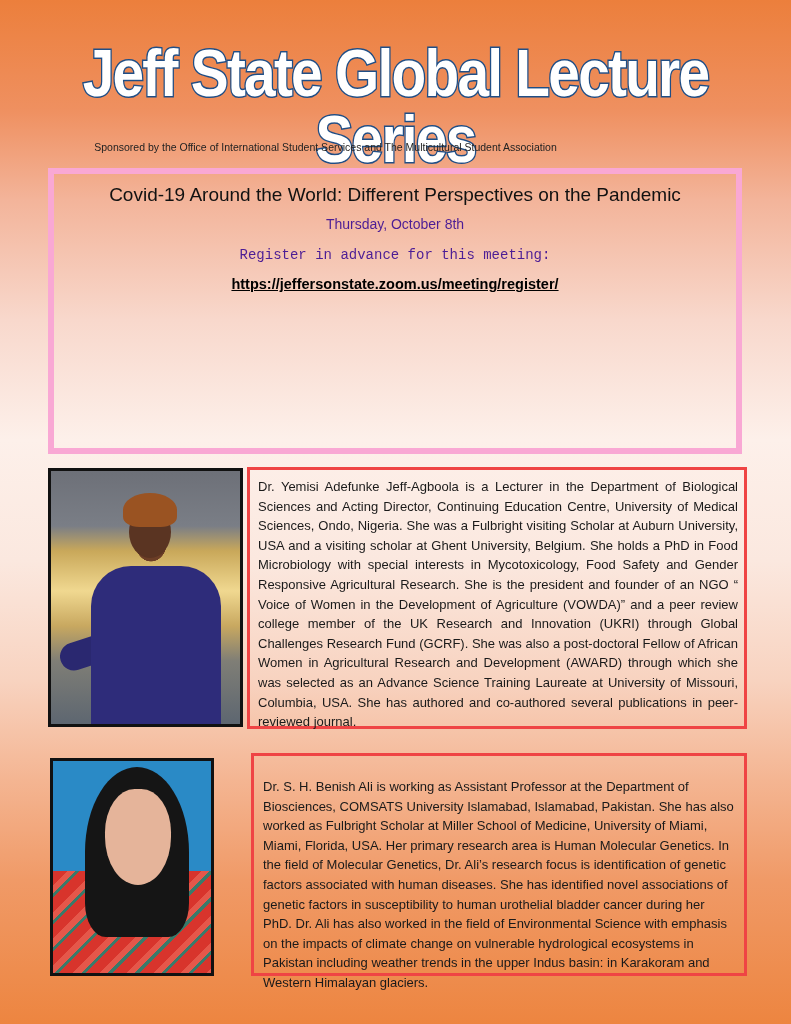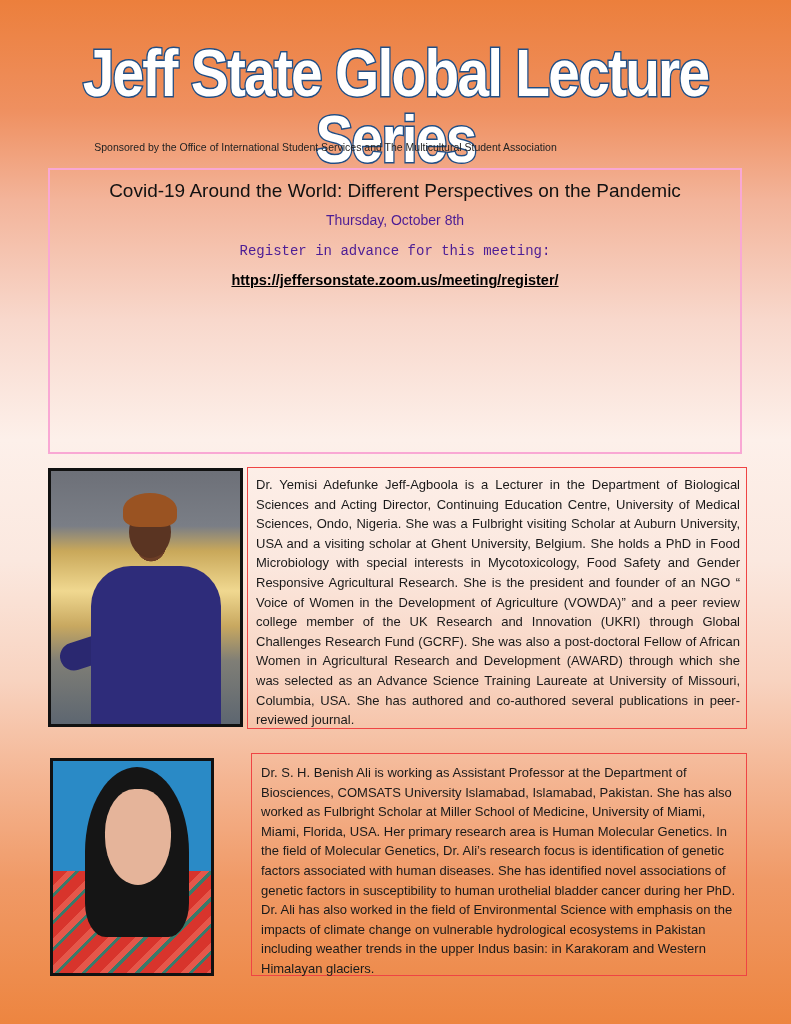--- a/index.html
+++ b/index.html
@@ -39,21 +39,21 @@
       position: absolute;
       left: 0; top: 141px; width: 651px;
       text-align: center;
       font-size: 10.5px;
       color: #222;
     }
     .event-box {
       position: absolute;
       left: 48px; top: 168px;
       width: 694px; height: 286px;
-      border: 2px solid #f9a8d4;
+      border: 6px solid #f9a8d4;
       text-align: center;
       padding-top: 8px;
     }
     .event-box .heading { font-size: 19px; line-height: 26px; margin-bottom: 6px; color: #111; }
     .event-box .line { font-size: 14px; line-height: 20px; margin-bottom: 11px; color: #4c1d95; }
     .event-box a {
       display: block;
       font-size: 14.5px;
       line-height: 20px;
       color: #000000;
@@ -108,33 +108,33 @@
       background: #151515;
       border-radius: 50% 50% 20% 20%;
     }
     .photo2 .face {
       position: absolute; left: 52px; top: 28px; width: 66px; height: 96px;
       background: #e5b49a;
       border-radius: 45% 45% 50% 50%;
     }
     .bio {
       position: absolute;
-      border: 1px solid #ef4444;
+      border: 3px solid #ef4444;
       font-size: 13px;
       line-height: 19.6px;
       color: #1a1a1a;
     }
     .bio1 {
       left: 247px; top: 467px; width: 500px; height: 262px;
       padding: 7px 6px 0 8px;
       text-align: justify;
     }
     .bio2 {
       left: 251px; top: 753px; width: 496px; height: 223px;
-      padding: 9px 8px 0 9px;
+      padding: 21px 8px 0 9px;
       text-align: left;
     }
   </style>
 </head>
 <body>
 
 <div class="title">Jeff State Global Lecture Series</div>
 <div class="sponsor">Sponsored by the Office of International Student Services and The Multicultural Student Association</div>
 
 <div class="event-box">

